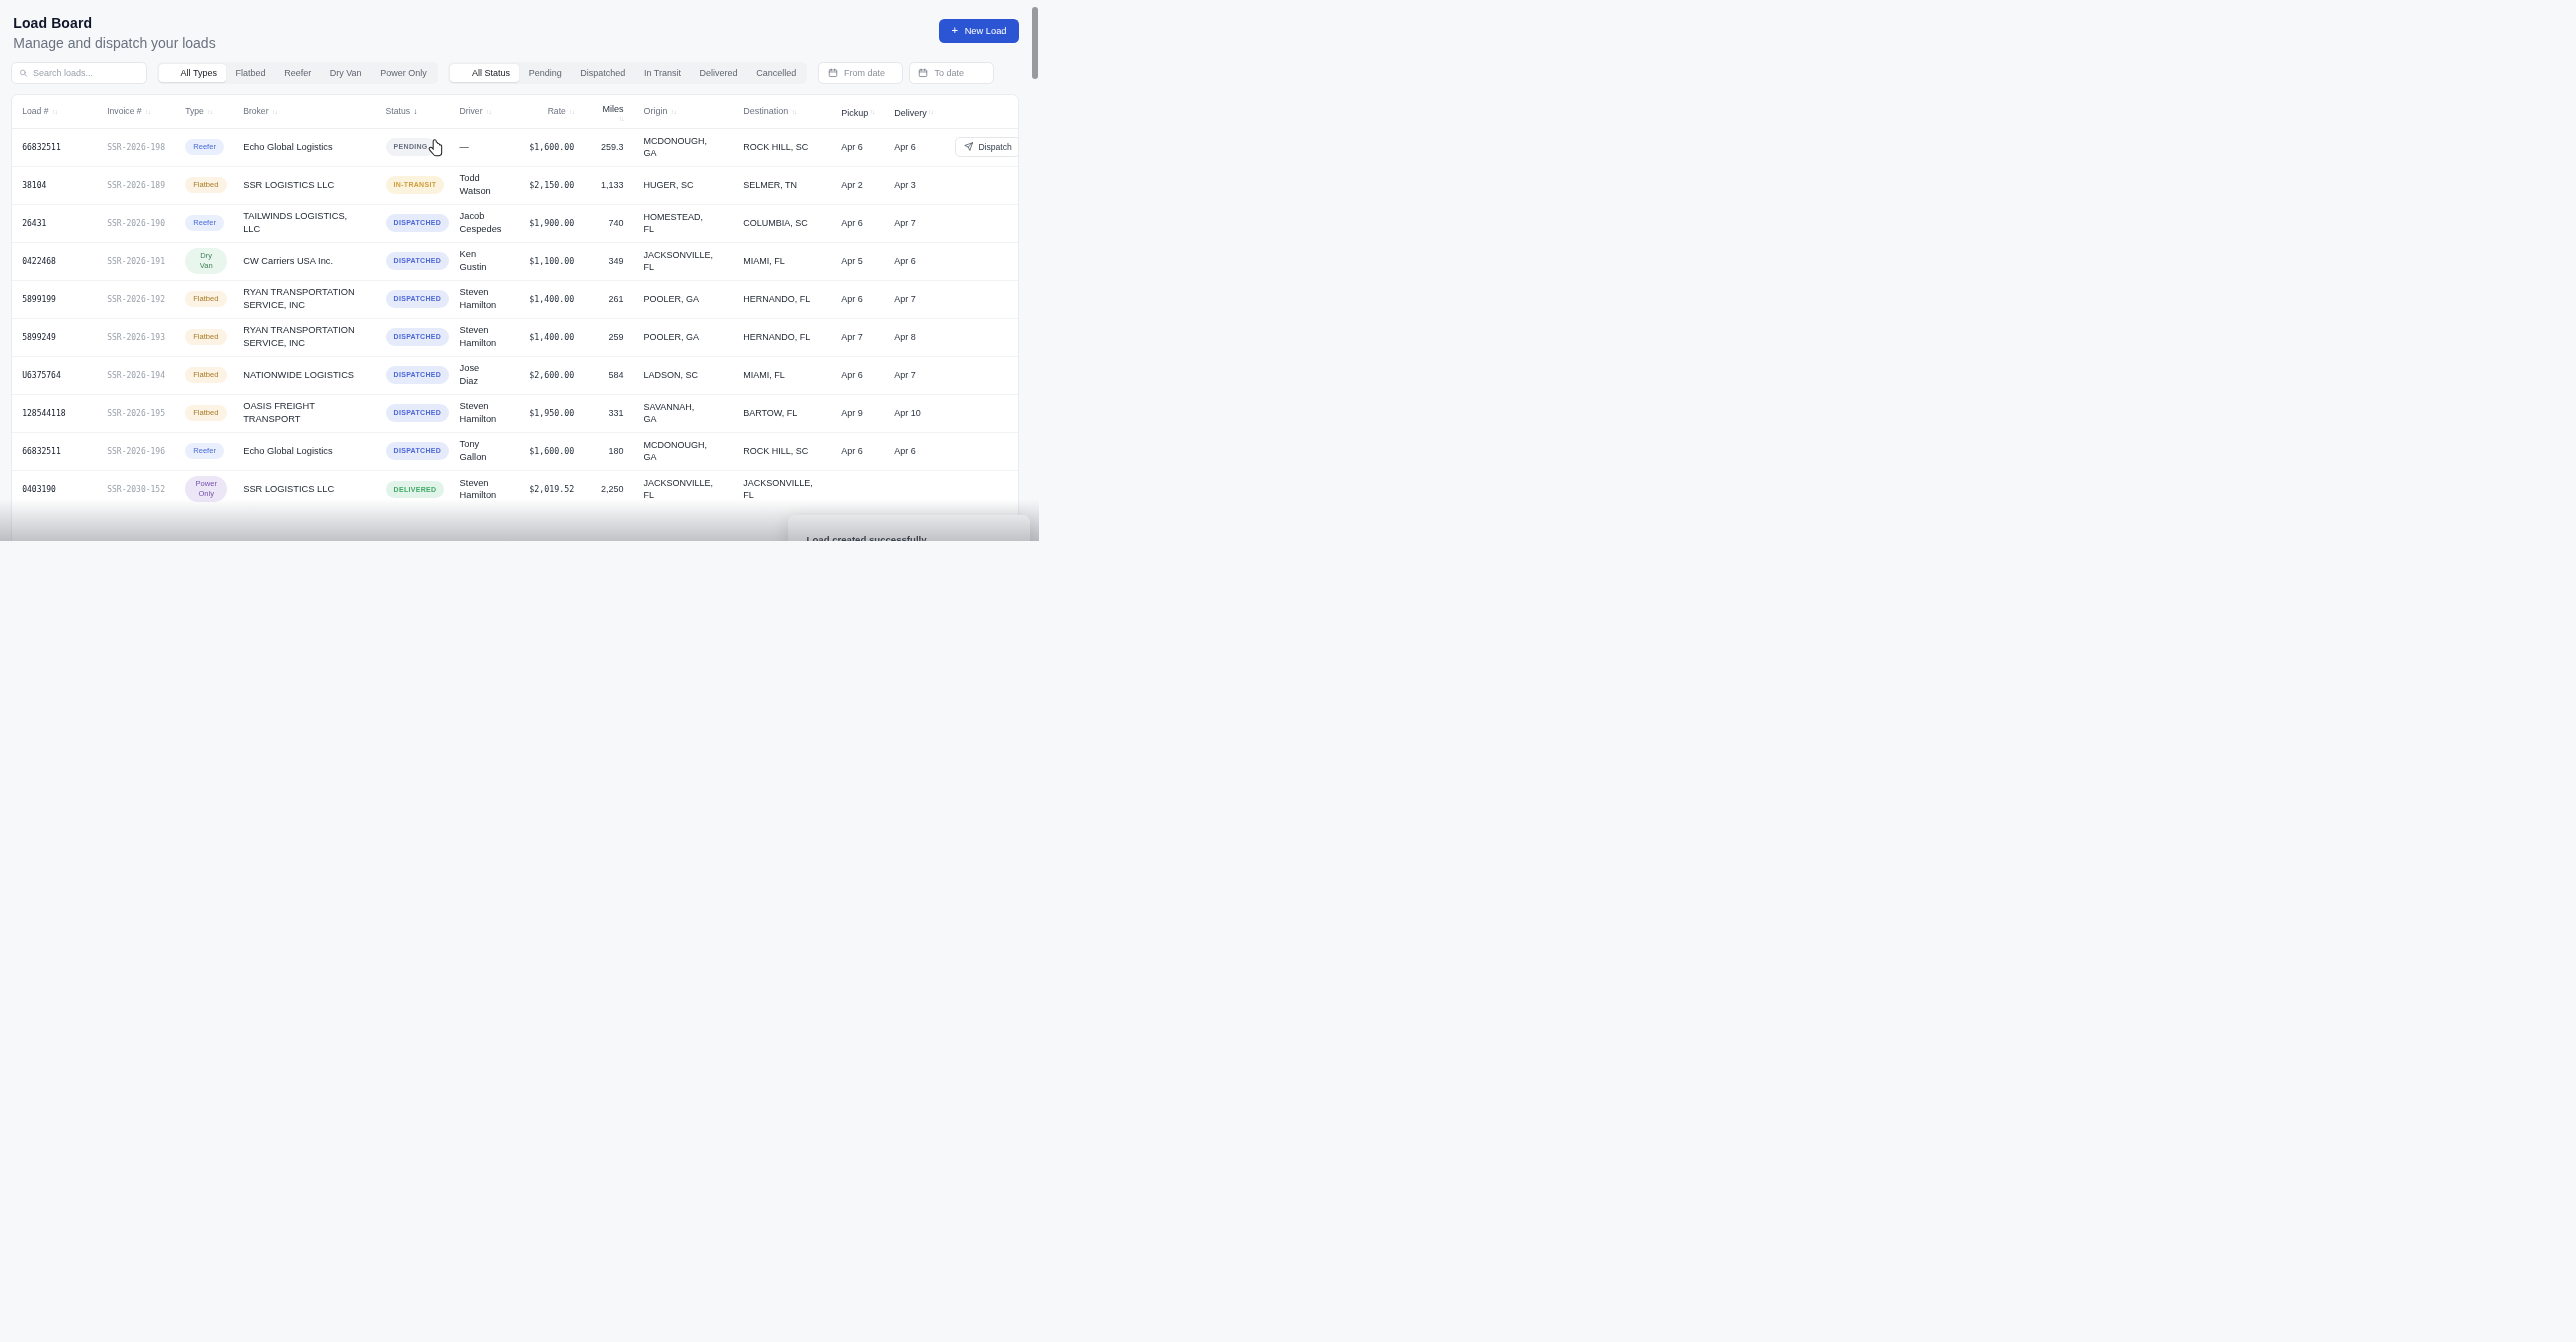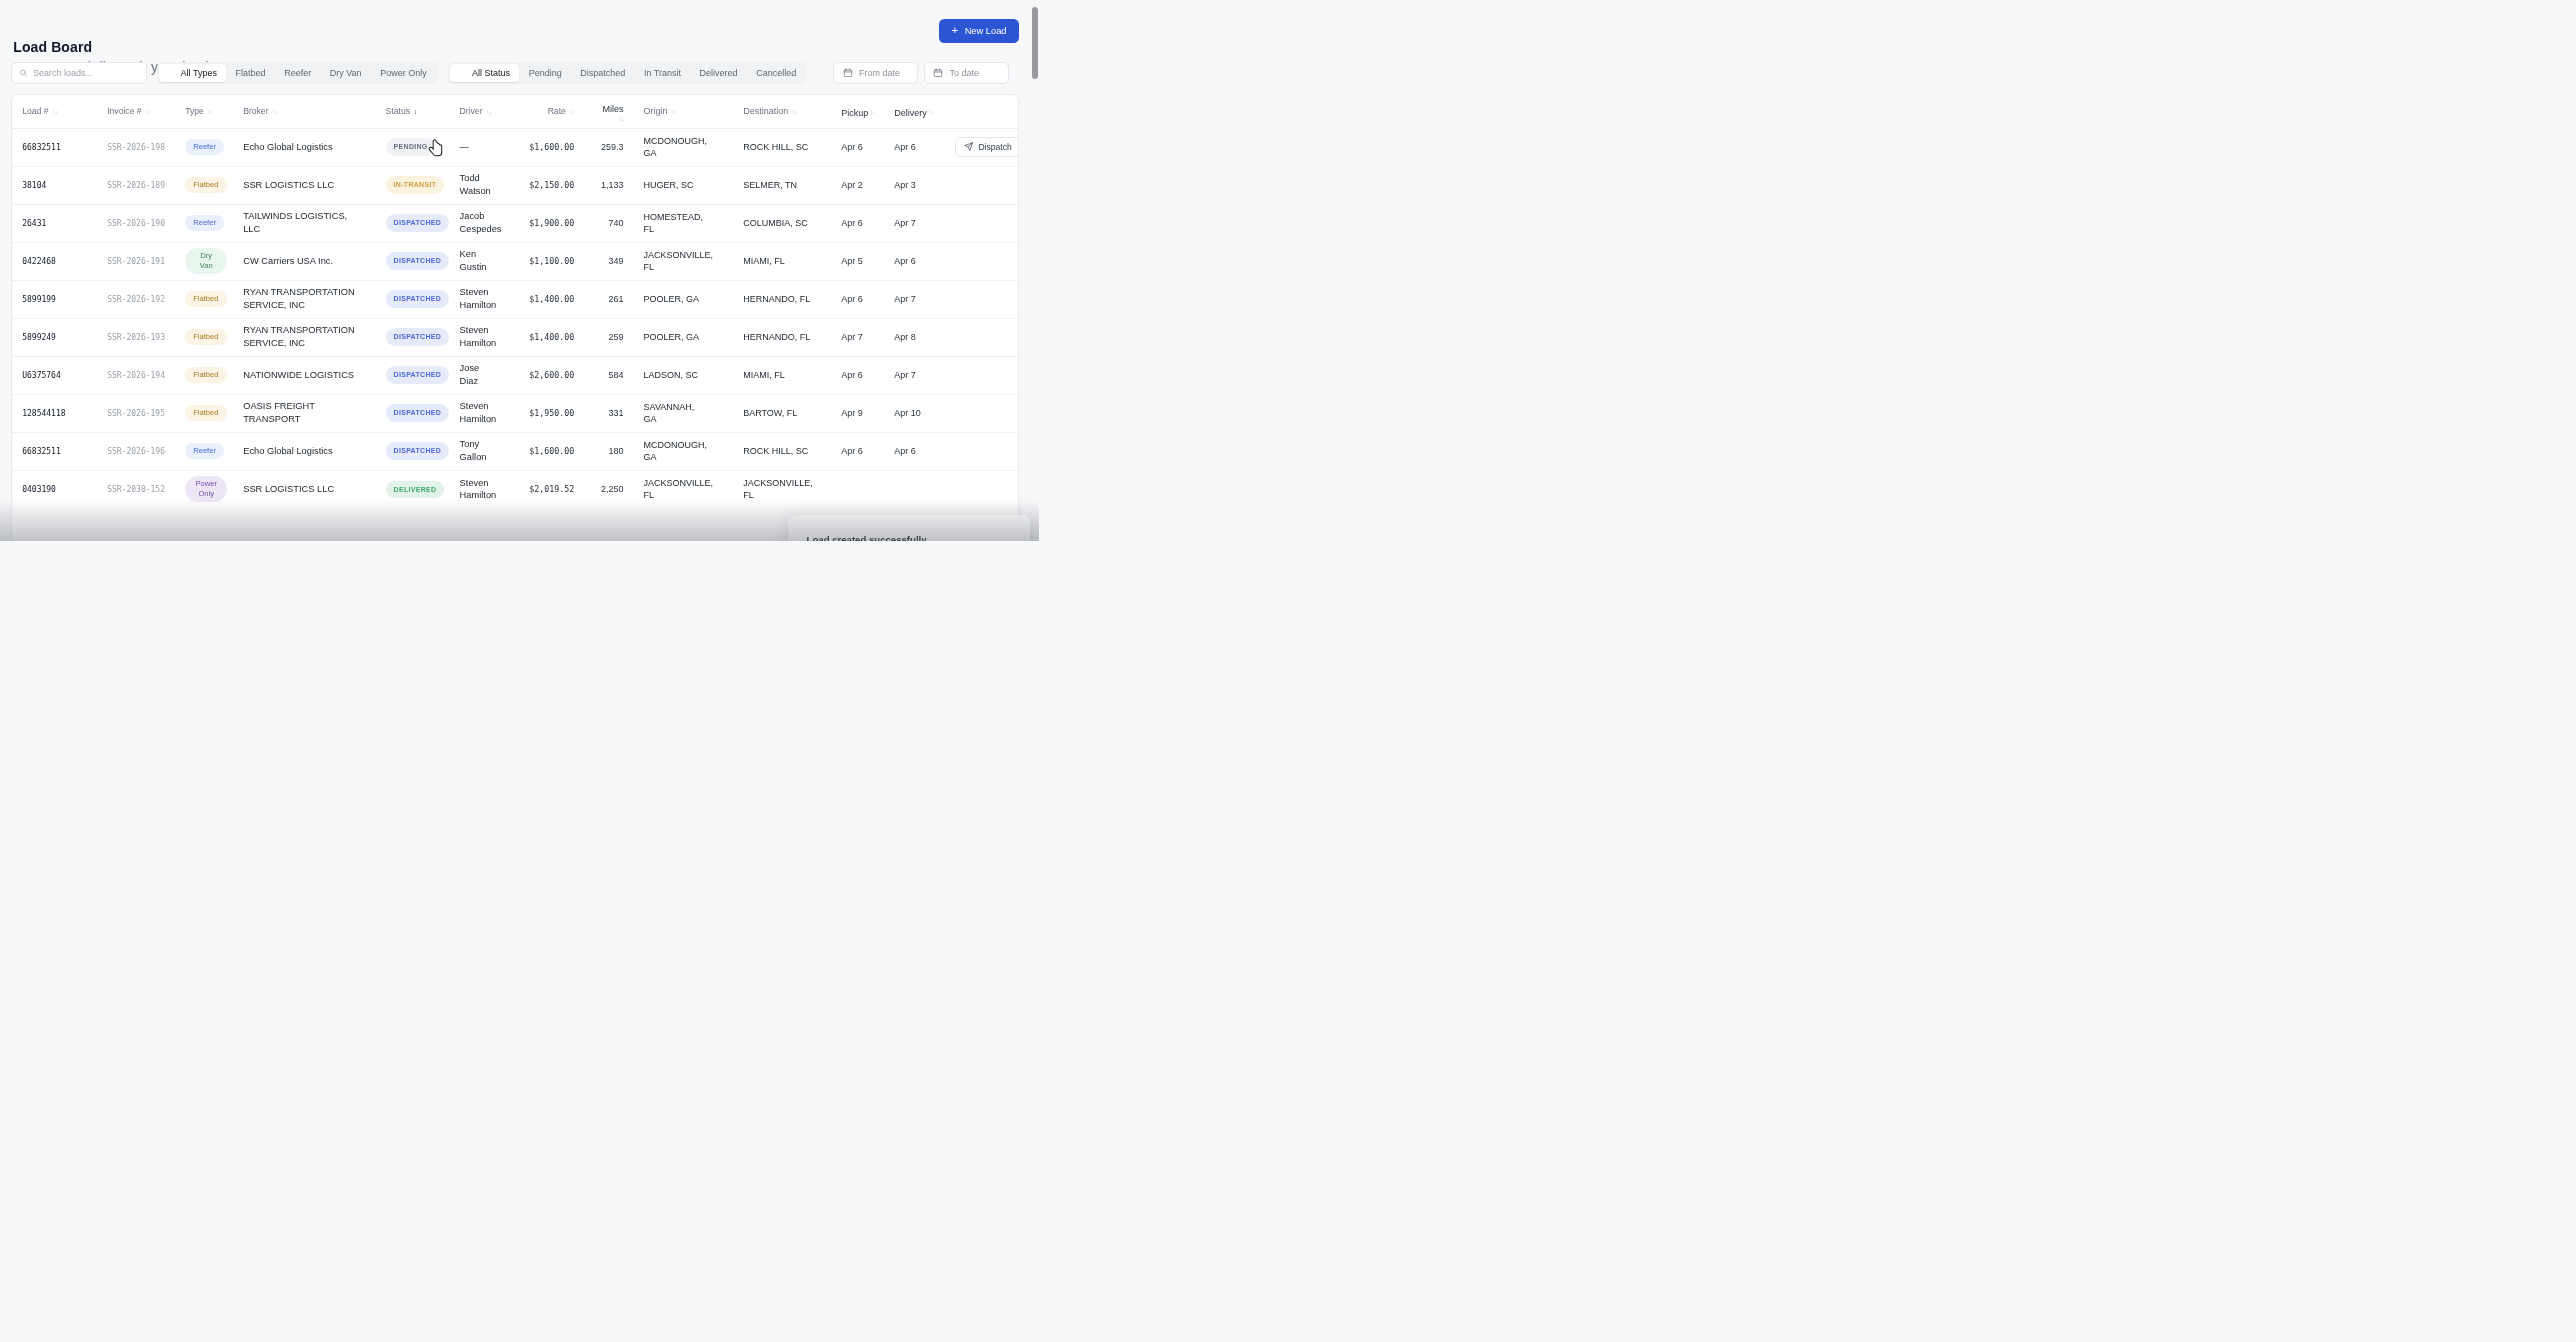--- a/index.html
+++ b/index.html
@@ -6,21 +6,21 @@
   html,body { width:1039px; height:541px; overflow:hidden; }
   body {
     font-family:"Liberation Sans", sans-serif;
     background:#f7f8fa;
     position:relative;
     color:#1f2937;
   }
   .mono { font-family:"DejaVu Sans Mono", monospace; }
 
   
-  .page-header { position:absolute; left:13.3px; top:14.6px;margin-top:24px; }
+  .page-header { position:absolute; left:13.3px; top:14.6px; }
   .page-title { font-size:14px; font-weight:700; color:#0f172a; letter-spacing:0.1px; }
   .page-subtitle { font-size:14px; color:#6b7280; margin-top:4.6px; }
 
   .new-load-btn {
     position:absolute; right:20.5px; top:18.6px; height:24px;
     background:#2c55d4; color:#fff; border:none; border-radius:5.3px;
     display:flex; align-items:center; gap:6.6px; padding:0 12px;
     font-size:9.3px; font-weight:500; cursor:pointer;
     font-family:"Liberation Sans", sans-serif;
   }
@@ -46,21 +46,21 @@
     height:18px; display:flex; align-items:center; padding:0 9.3px;
     font-size:9px; color:#5f6670; border-radius:4px; cursor:pointer; white-space:nowrap;
   }
   .seg-item.active {
     background:#fff; color:#14181f; font-weight:500;
     box-shadow:0 0.7px 1.3px rgba(15,23,42,.10);
     padding-left:22px;
   }
 
   .date-btn {
-    margin-left:26px; height:22px; background:#fff; border:0.7px solid #e5e7eb; border-radius:5.3px;
+    margin-left:11px; height:22px; background:#fff; border:0.7px solid #e5e7eb; border-radius:5.3px;
     display:flex; align-items:center; gap:6px; padding:0 8.6px; cursor:pointer; min-width:85px;
     font-family:"Liberation Sans", sans-serif;
   }
   .date-btn + .date-btn { margin-left:5.3px; }
   .date-btn span { font-size:9px; color:#8a909a; }
 
   
   .table-card {
     position:absolute; left:10.6px; top:94px; width:1008px; height:596px;
     background:#fff; border:0.7px solid #e9ebef; border-radius:6.6px; overflow:hidden;

